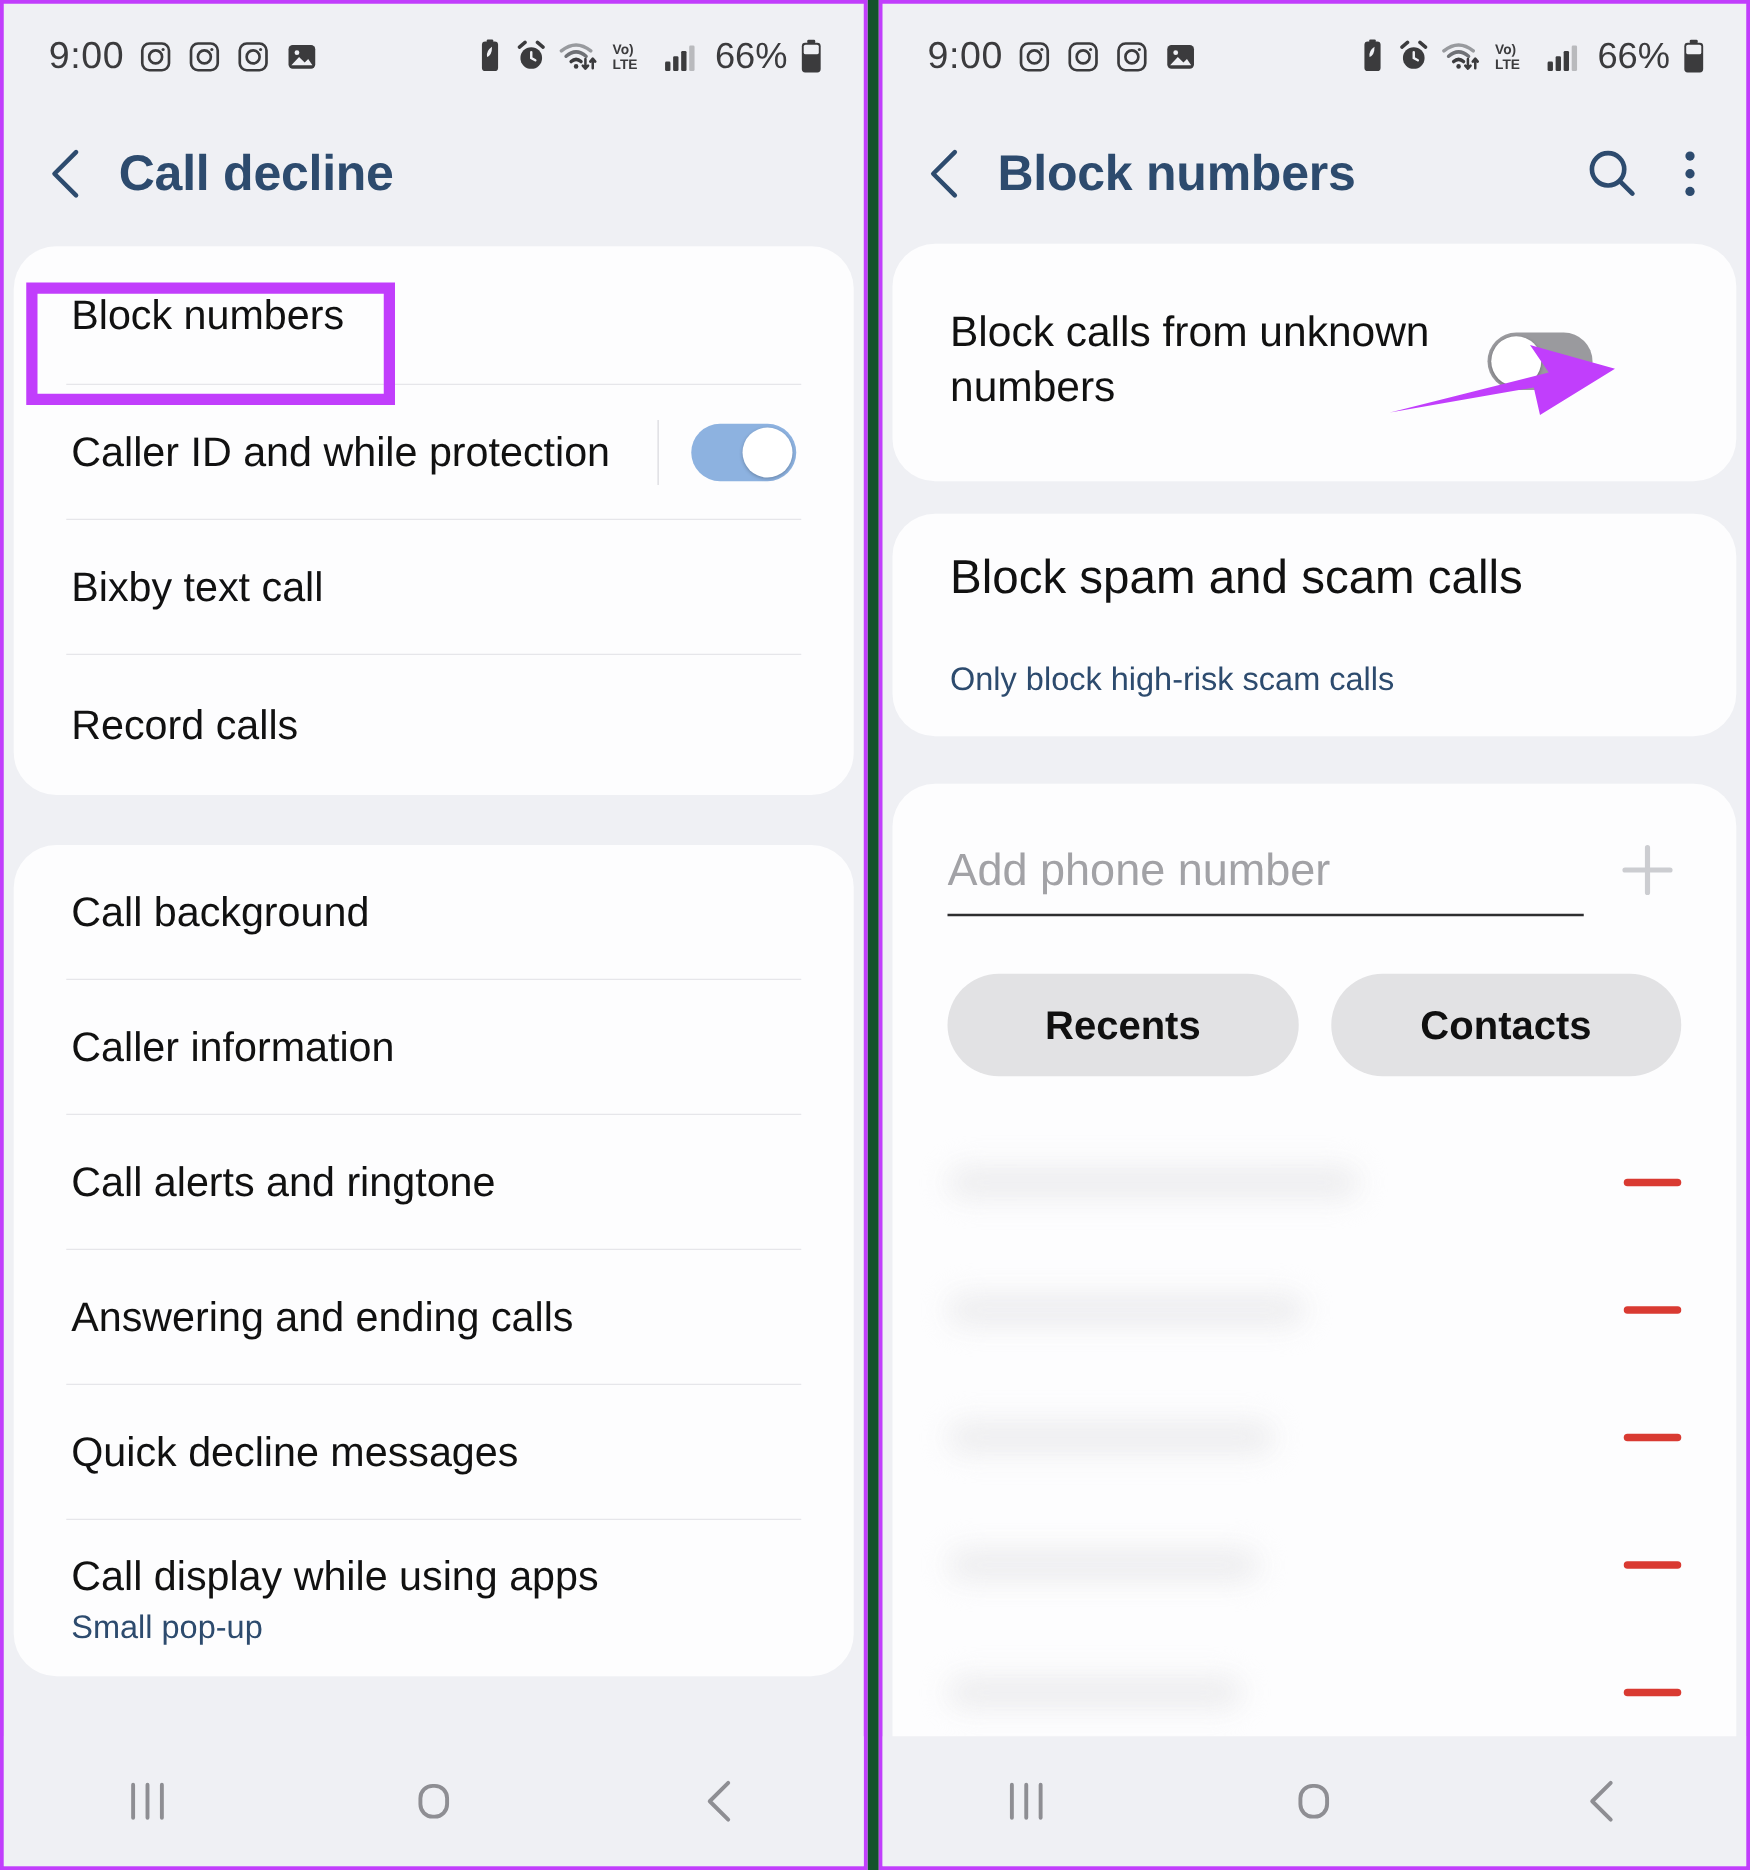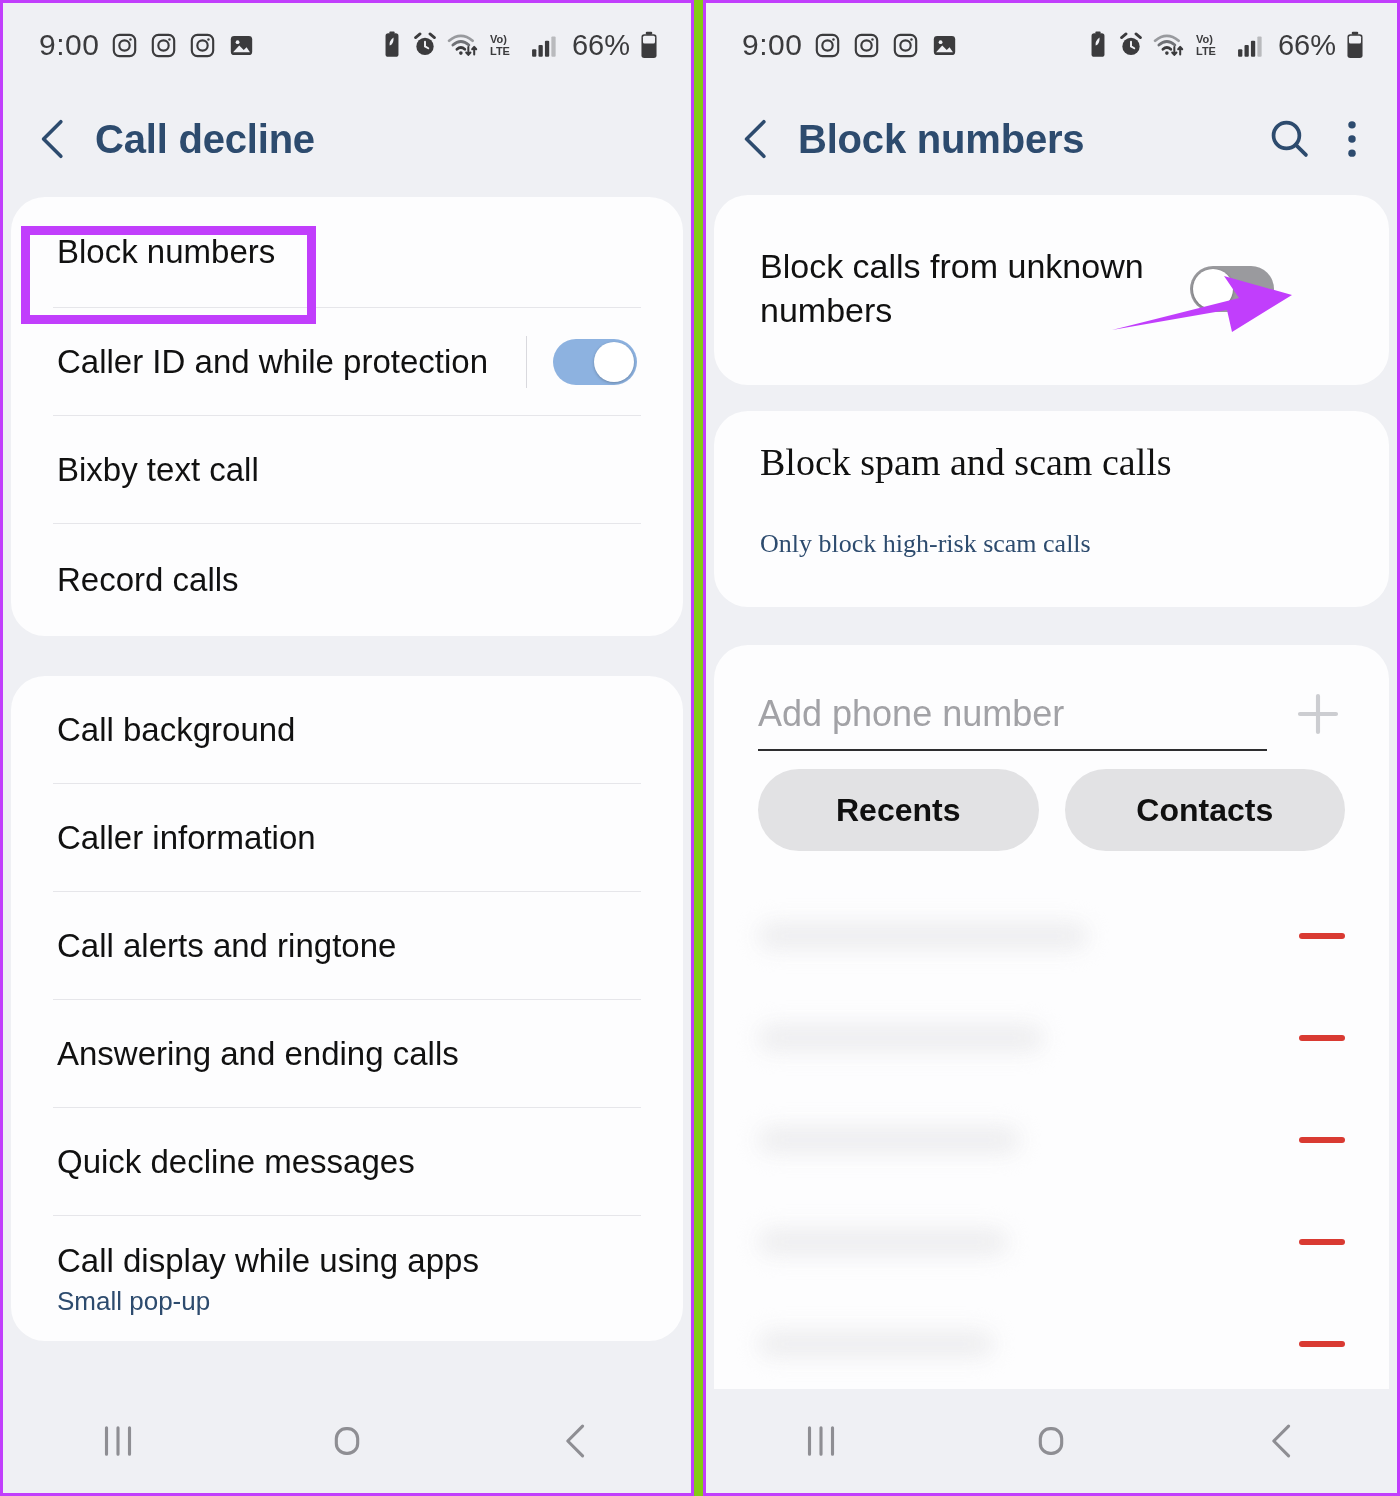--- a/index.html
+++ b/index.html
@@ -6,21 +6,21 @@
   html, body {
     width: 1400px; height: 1496px;
     background: #000;
     font-family: "Liberation Sans", sans-serif;
     overflow: hidden;
   }
   .stage {
     position: relative;
     width: 1400px; height: 1496px;
     display: flex;
-    background: #84cc16;
+    background: #14532d;
   }
 
   
   .panel {
     position: relative;
     width: 694px; height: 1496px;
     background: #eff0f4;
     border: 3px solid #c13efc;
     overflow: hidden;
   }
@@ -97,42 +97,42 @@
   .toggle.on  { background: #8db2e0; }
   .toggle.on .knob  { right: 3px; box-shadow: 0 1px 3px rgba(0,0,0,.25); }
   .toggle.off { background: #9a9a9e; }
   .toggle.off .knob { left: 3px; box-shadow: 0 1px 3px rgba(0,0,0,.3); }
 
   
   .card-unknown { padding: 34px 0 36px 0; }
   .card-unknown .row { align-items: center; min-height: 120px; }
   .card-unknown .row-label { font-size: 34px; max-width: 430px; line-height: 1.28; }
 
-  .card-spam { padding: 28px 0 48px 0; margin-top: 26px; font-family: Liberation Serif, serif; }
+  .card-spam { padding: 28px 0 30px 0; margin-top: 26px; }
   .card-spam .row { min-height: 120px; flex-direction: column; align-items: flex-start; justify-content: center; }
   .card-spam .row-label { font-size: 38px; font-weight: 400; }
 
   .card-add { margin-top: 38px; padding-top: 40px; padding-bottom: 24px; }
   .addrow {
     display: flex; align-items: flex-end;
     padding: 0 44px; gap: 24px;
   }
   .addfield { flex: 1 1 auto; }
   .addinput {
     width: 100%; border: none; outline: none;
     background: transparent;
     font-family: "Liberation Sans", sans-serif;
     font-size: 36px; color: #111;
     padding: 8px 0 14px 0;
     border-bottom: 2.5px solid #2e2e30;
   }
   .addinput::placeholder { color: #a2a2a6; }
   .plus-btn { width: 54px; height: 54px; flex: 0 0 auto; cursor: pointer; margin-bottom: 10px; }
 
-  .chiprow { display: flex; gap: 26px; padding: 18px 44px 0 44px; }
+  .chiprow { display: flex; gap: 26px; padding: 46px 44px 0 44px; }
   .chip {
     flex: 1 1 0; height: 82px; border-radius: 41px;
     background: #e2e2e4; color: #101010;
     font-size: 32px; font-weight: 700;
     display: flex; align-items: center; justify-content: center;
     cursor: pointer;
   }
 
   .blocklist { position: relative; margin-top: 34px; padding-bottom: 34px; }
   .blockrow {

